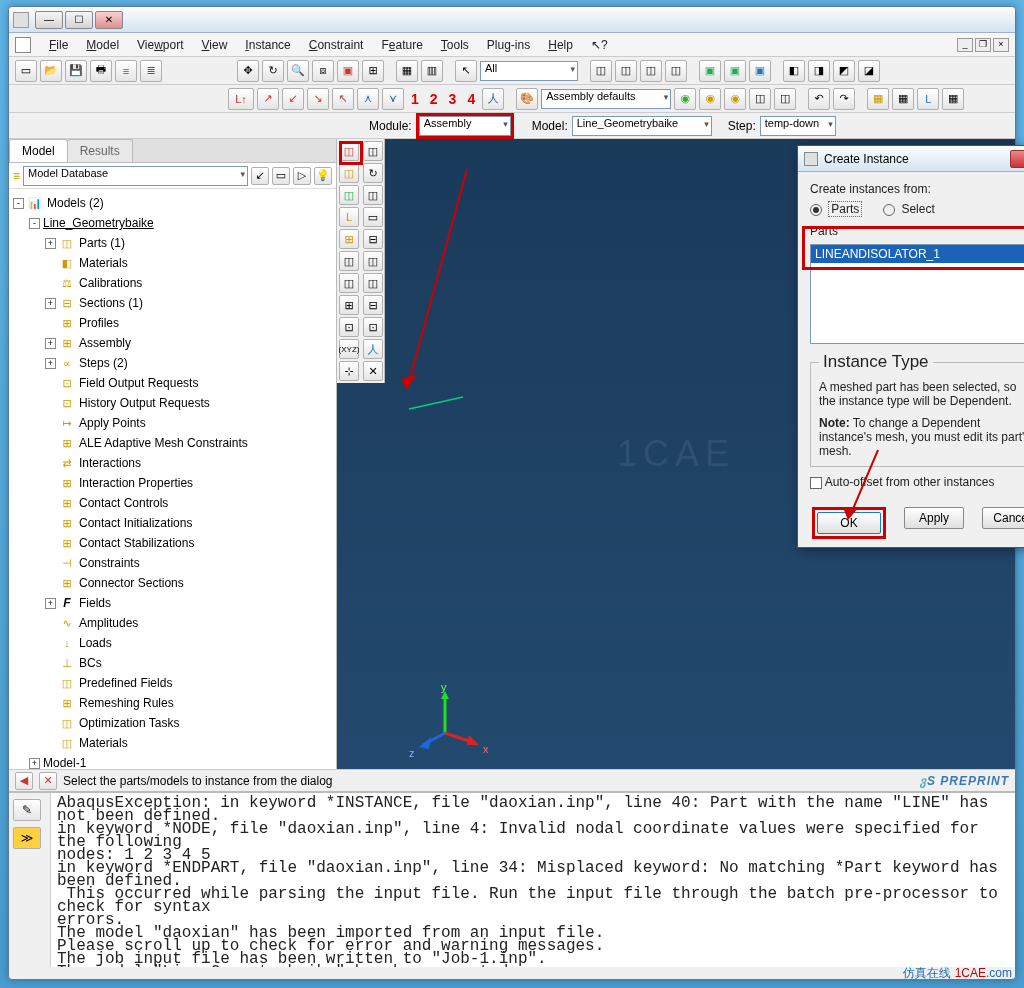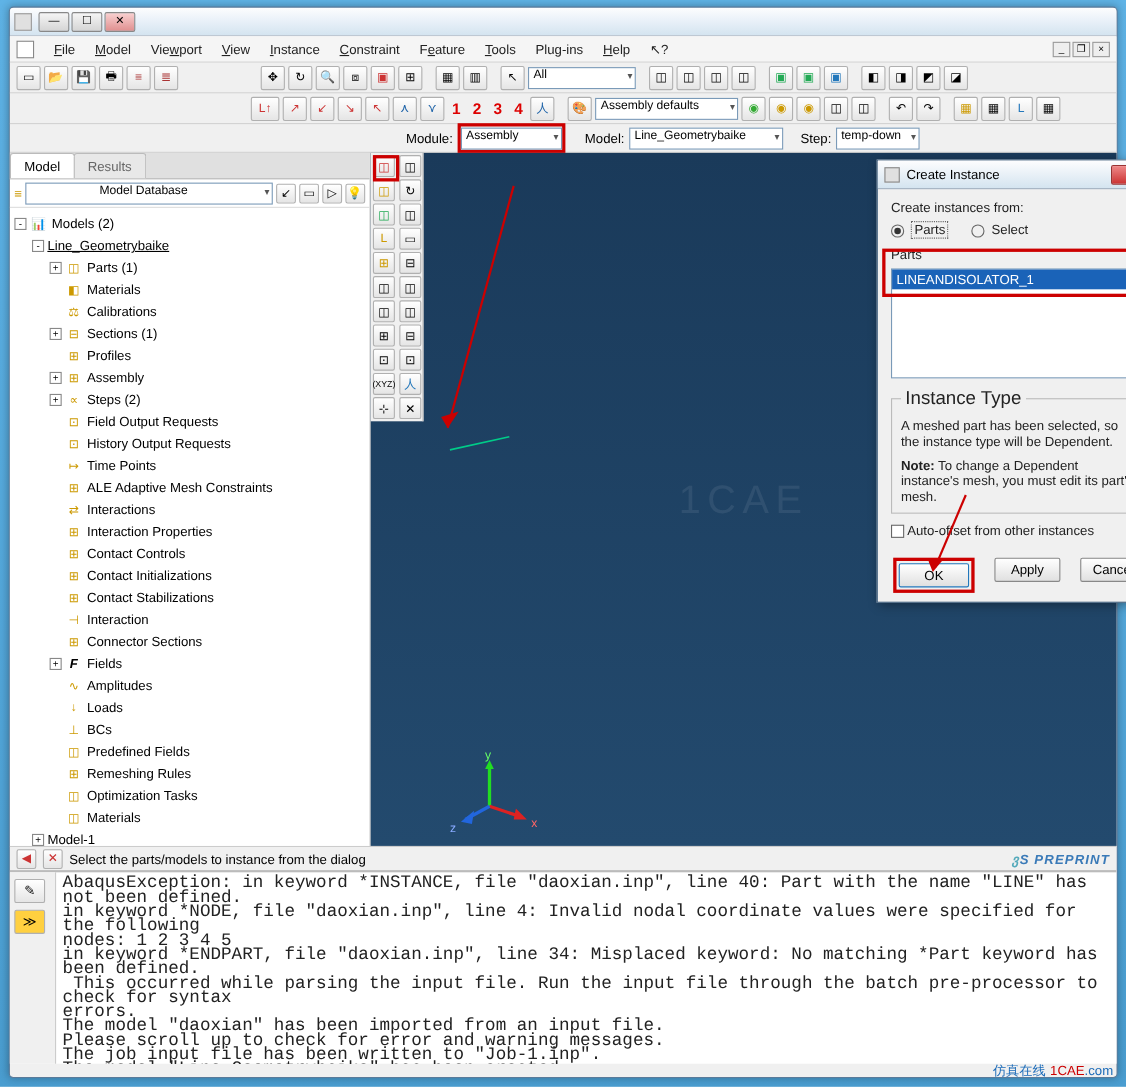--- a/index.html
+++ b/index.html
@@ -25,21 +25,21 @@
 .toolbar2 { height: 28px; background: #f0f0f0; border-bottom: 1px solid #ccc; display: flex; align-items: center; padding: 0 6px; gap: 3px; }
 .redann { color: #d00; font-weight: bold; font-size: 14px; padding: 0 4px; }
 .contextbar { height: 26px; background: #f0f0f0; border-bottom: 1px solid #ccc; display: flex; align-items: center; padding-left: 360px; gap: 4px; font-size: 11px; }
 .redbox { border: 3px solid #c00; padding: 0; display: inline-block; }
 .main { display: flex; height: 630px; }
 .leftpanel { width: 328px; background: #fff; border-right: 1px solid #bbb; display: flex; flex-direction: column; }
 .tabs { height: 24px; display: flex; border-bottom: 1px solid #bbb; background: #e0e0e0; }
 .tab { padding: 4px 12px; background: #fff; border: 1px solid #bbb; border-bottom: none; margin-right: -1px; border-radius: 3px 3px 0 0; }
 .tab.inactive { background: #e8e8e8; color: #666; }
 .dbrow { height: 26px; display: flex; align-items: center; padding: 0 4px; gap: 3px; border-bottom: 1px solid #ddd; }
-.dbrow .dropdown { flex: 1; text-align: center; }
+.dbrow .dropdown { flex: 1; }
 .tree { flex: 1; overflow-y: auto; padding: 4px 2px; }
 .tnode { display: flex; align-items: center; height: 20px; padding-left: 2px; white-space: nowrap; }
 .exp { width: 11px; height: 11px; border: 1px solid #888; font-size: 9px; line-height: 9px; text-align: center; margin-right: 3px; background: #fff; }
 .expn { width: 14px; }
 .tico { width: 16px; height: 14px; margin-right: 4px; display: inline-flex; align-items: center; justify-content: center; font-size: 11px; }
 .tlabel.u { text-decoration: underline; color: #000; }
 .viewport { flex: 1; background: linear-gradient(180deg, #1a3a5a 0%, #234a6e 100%); position: relative; }
 .toolcol { position: absolute; left: 0; top: 0; width: 48px; background: #f0f0f0; border-right: 1px solid #bbb; padding: 2px; display: grid; grid-template-columns: 22px 22px; gap: 2px; }
 .toolcol .tbtn { width: 20px; height: 20px; }
 .redbox2 { position: absolute; border: 3px solid #c00; }
@@ -249,21 +249,21 @@
             <span class="tlabel">Field Output Requests</span>
           </div>
         <div class="tnode" style="padding-left:34px">
             <span class="expn"></span>
             <span class="tico" style="color:#c90">⊡</span>
             <span class="tlabel">History Output Requests</span>
           </div>
         <div class="tnode" style="padding-left:34px">
             <span class="expn"></span>
             <span class="tico" style="color:#c90">↦</span>
-            <span class="tlabel">Time Points</span>
+            <span class="tlabel">Apply Points</span>
           </div>
         <div class="tnode" style="padding-left:34px">
             <span class="expn"></span>
             <span class="tico" style="color:#c90">⊞</span>
             <span class="tlabel">ALE Adaptive Mesh Constraints</span>
           </div>
         <div class="tnode" style="padding-left:34px">
             <span class="expn"></span>
             <span class="tico" style="color:#c90">⇄</span>
             <span class="tlabel">Interactions</span>
@@ -284,21 +284,21 @@
             <span class="tlabel">Contact Initializations</span>
           </div>
         <div class="tnode" style="padding-left:34px">
             <span class="expn"></span>
             <span class="tico" style="color:#c90">⊞</span>
             <span class="tlabel">Contact Stabilizations</span>
           </div>
         <div class="tnode" style="padding-left:34px">
             <span class="expn"></span>
             <span class="tico" style="color:#c90">⊣</span>
-            <span class="tlabel">Interaction</span>
+            <span class="tlabel">Constraints</span>
           </div>
         <div class="tnode" style="padding-left:34px">
             <span class="expn"></span>
             <span class="tico" style="color:#c90">⊞</span>
             <span class="tlabel">Connector Sections</span>
           </div>
         <div class="tnode" style="padding-left:34px">
             <span class="exp">+</span>
             <span class="tico">
               <b><i>F</i></b>

